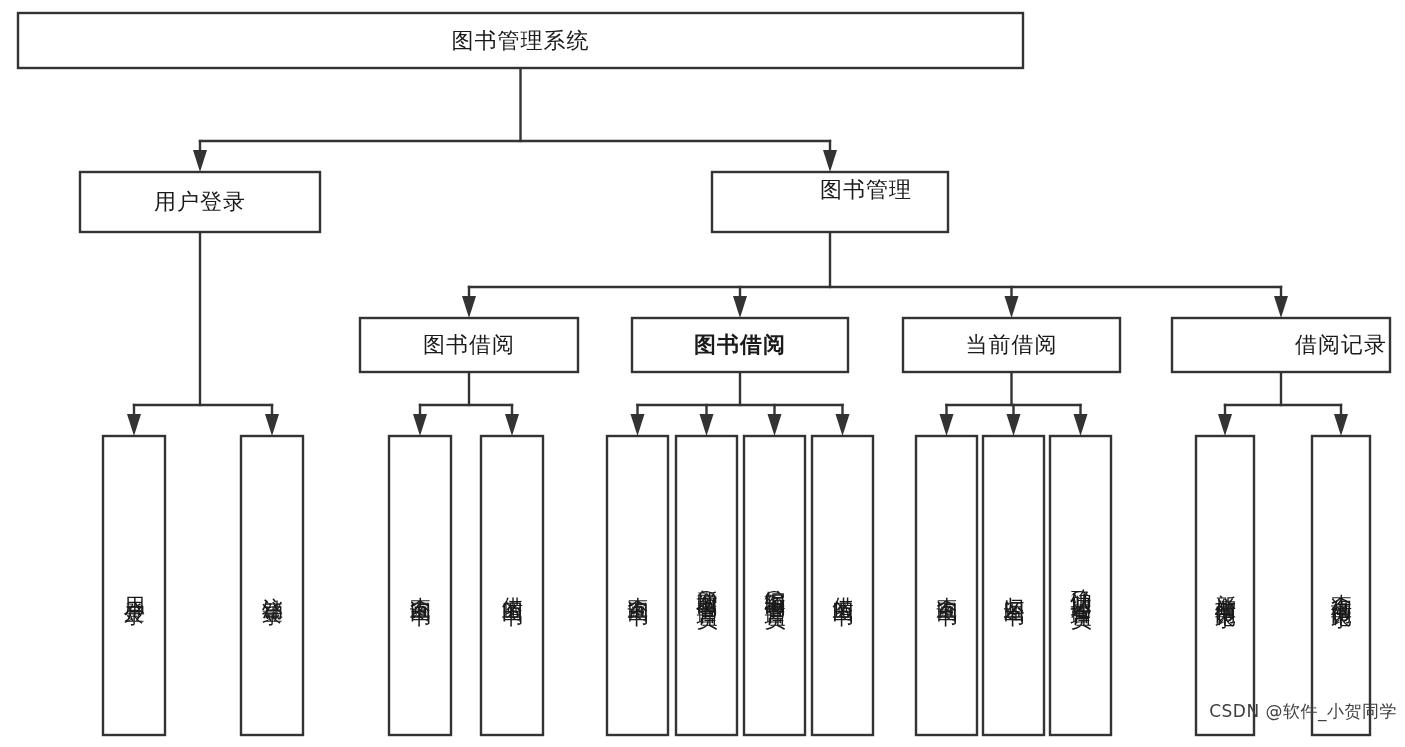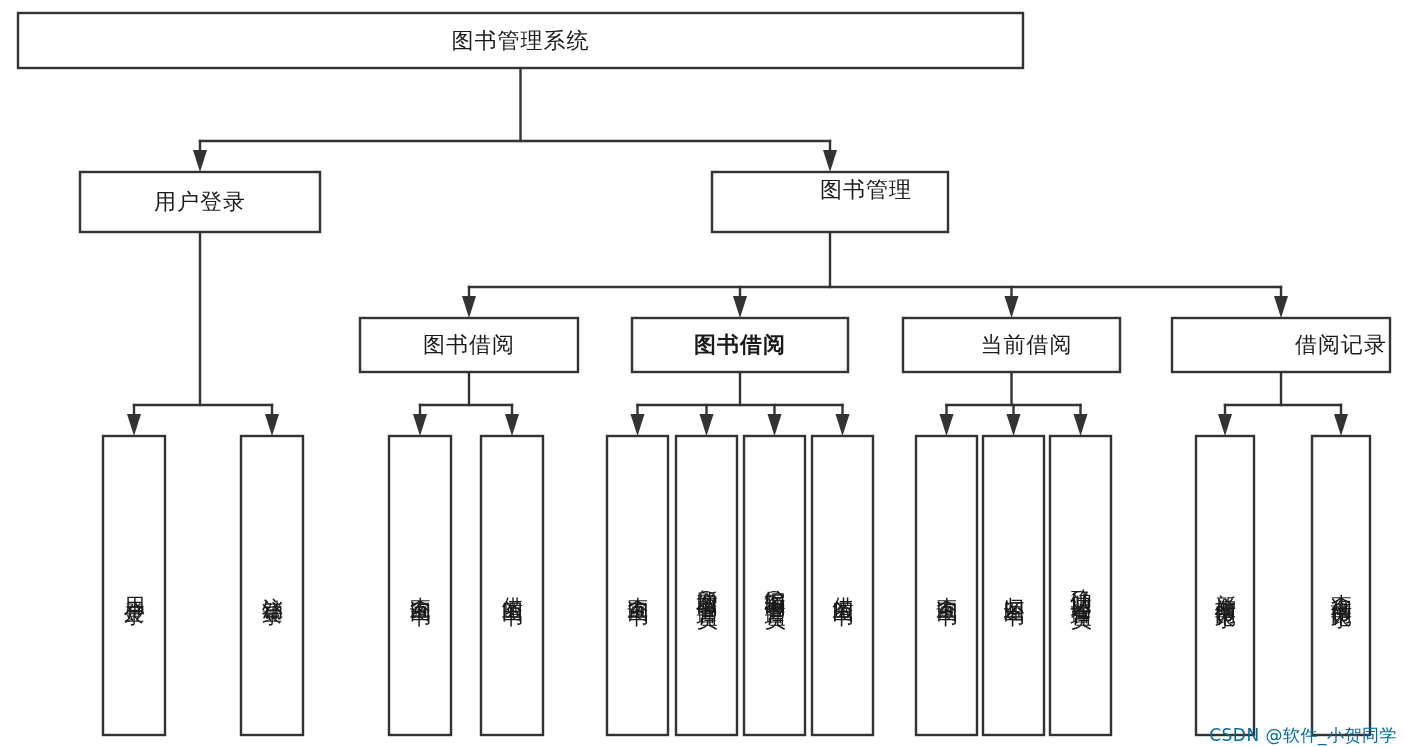--- a/index.html
+++ b/index.html
@@ -68,24 +68,24 @@
   .hlabel-text {
     font-family: "DejaVu Sans", "Liberation Sans", sans-serif;
     font-size: 22px;
     color: #1a1a1a;
     letter-spacing: 1px;
     white-space: nowrap;
   }
   .watermark {
     position: absolute;
     right: 8px;
-    bottom: 0;
+    bottom: 24px;
     font-family: "DejaVu Sans", "Liberation Sans", sans-serif;
     font-size: 17px;
-    color: #0369a1;
+    color: #404040;
     white-space: nowrap;
     letter-spacing: 0.5px;
   }
 </style>
 </head>
 <body>
 
 <div id="diagram-root">
   <svg class="diagram-canvas" id="diagram-svg" viewBox="0 0 1405 747" xmlns="http://www.w3.org/2000/svg">
       <g>
@@ -174,21 +174,21 @@
       </div>
       <div class="hlabel-wrap" style="left: 712px; top: 160px; width: 236px; height: 60px; padding-left: 36px;">
         <span class="hlabel-text">图书管理</span>
       </div>
       <div class="hlabel-wrap" style="left: 360px; top: 318px; width: 218px; height: 54px;">
         <span class="hlabel-text">图书借阅</span>
       </div>
       <div class="hlabel-wrap" style="left: 632px; top: 318px; width: 216px; height: 54px; font-weight: bold;">
         <span class="hlabel-text">图书借阅</span>
       </div>
-      <div class="hlabel-wrap" style="left: 903px; top: 318px; width: 217px; height: 54px; margin-left: 15px;">
+      <div class="hlabel-wrap" style="left: 903px; top: 318px; width: 217px; height: 54px;">
         <span class="hlabel-text">当前借阅</span>
       </div>
       <div class="hlabel-wrap" style="left: 1232px; top: 318px; width: 218px; height: 54px;">
         <span class="hlabel-text">借阅记录</span>
       </div>
       <div class="vlabel-wrap" style="left: 103px; top: 436px; width: 62px; height: 299px;">
         <span class="vlabel-text">用户登录</span>
       </div>
       <div class="vlabel-wrap" style="left: 241px; top: 436px; width: 62px; height: 299px;">
         <span class="vlabel-text">注销登录</span>

